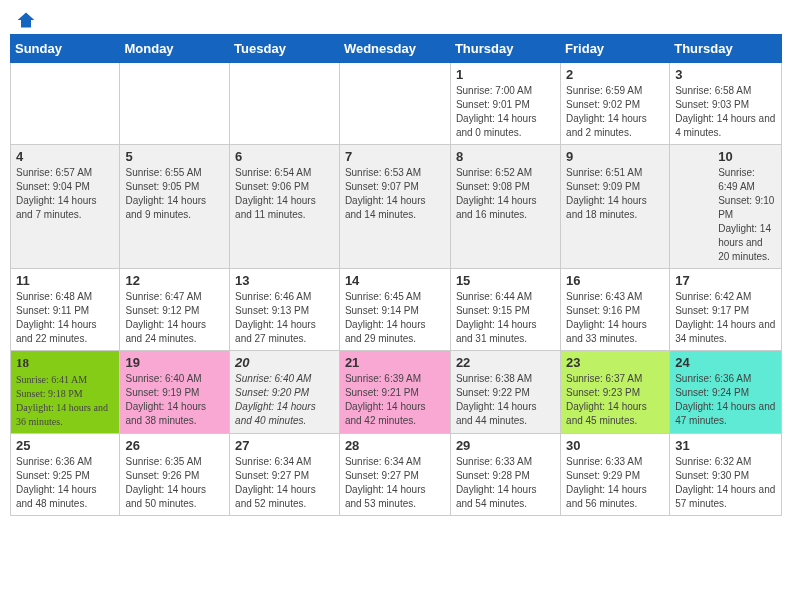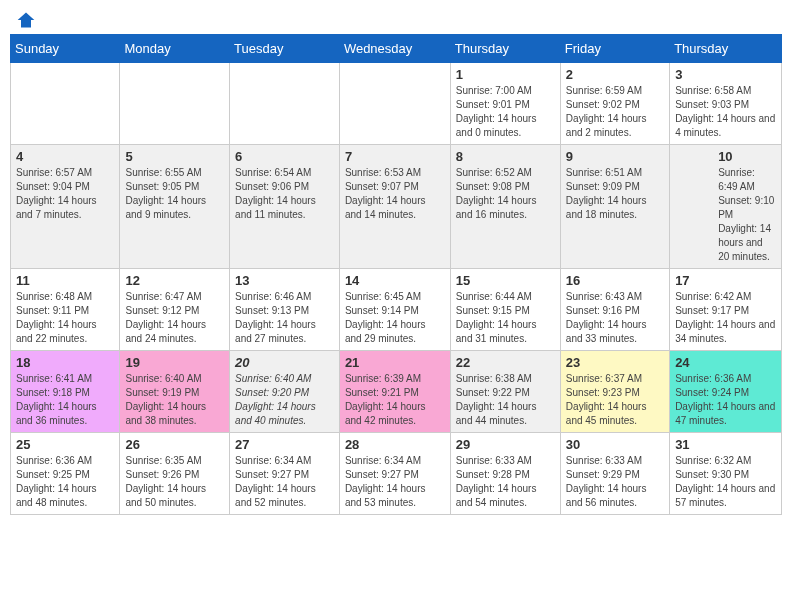--- a/index.html
+++ b/index.html
@@ -51,21 +51,21 @@
     }
     .calendar {
       width: 100%;
       border-collapse: collapse;
       border: 1px solid #ccc;
     }
     .calendar th {
       background-color: #1565c0;
       color: #fff;
       font-size: 13px;
-      font-weight: normal;
+      font-weight: bold;
       padding: 6px 4px;
       text-align: left;
       border: 1px solid #1565c0;
     }
     .calendar td {
       vertical-align: top;
       border: 1px solid #ccc;
       padding: 4px 5px;
       width: 113px;
       min-height: 80px;
@@ -198,41 +198,41 @@
         <td>
           <span class="day-number">16</span>
           <div class="day-info">Sunrise: 6:43 AM<br>Sunset: 9:16 PM<br>Daylight: 14 hours and 33 minutes.</div>
         </td>
         <td>
           <span class="day-number">17</span>
           <div class="day-info">Sunrise: 6:42 AM<br>Sunset: 9:17 PM<br>Daylight: 14 hours and 34 minutes.</div>
         </td>
       </tr>
       <tr>
-        <td style="background: #f0abfc;">
+        <td style="background: #84cc16; font-family: Liberation Serif, serif;">
           <span class="day-number">18</span>
           <div class="day-info">Sunrise: 6:41 AM<br>Sunset: 9:18 PM<br>Daylight: 14 hours and 36 minutes.</div>
         </td>
         <td style="background: #f9a8d4;">
           <span class="day-number">19</span>
           <div class="day-info">Sunrise: 6:40 AM<br>Sunset: 9:19 PM<br>Daylight: 14 hours and 38 minutes.</div>
         </td>
         <td style="background: rgb(240, 240, 240); font-style: italic;">
           <span class="day-number">20</span>
           <div class="day-info">Sunrise: 6:40 AM<br>Sunset: 9:20 PM<br>Daylight: 14 hours and 40 minutes.</div>
         </td>
         <td style="background: #f9a8d4;">
           <span class="day-number">21</span>
           <div class="day-info">Sunrise: 6:39 AM<br>Sunset: 9:21 PM<br>Daylight: 14 hours and 42 minutes.</div>
         </td>
         <td style="background: rgb(240, 240, 240);">
           <span class="day-number">22</span>
           <div class="day-info">Sunrise: 6:38 AM<br>Sunset: 9:22 PM<br>Daylight: 14 hours and 44 minutes.</div>
         </td>
-        <td style="background: #fef9c3; margin-top: 36px;">
+        <td style="background: #bef264; margin-top: 36px;">
           <span class="day-number">23</span>
           <div class="day-info">Sunrise: 6:37 AM<br>Sunset: 9:23 PM<br>Daylight: 14 hours and 45 minutes.</div>
         </td>
         <td style="background: #5eead4;">
           <span class="day-number">24</span>
           <div class="day-info">Sunrise: 6:36 AM<br>Sunset: 9:24 PM<br>Daylight: 14 hours and 47 minutes.</div>
         </td>
       </tr>
       <tr>
         <td>

